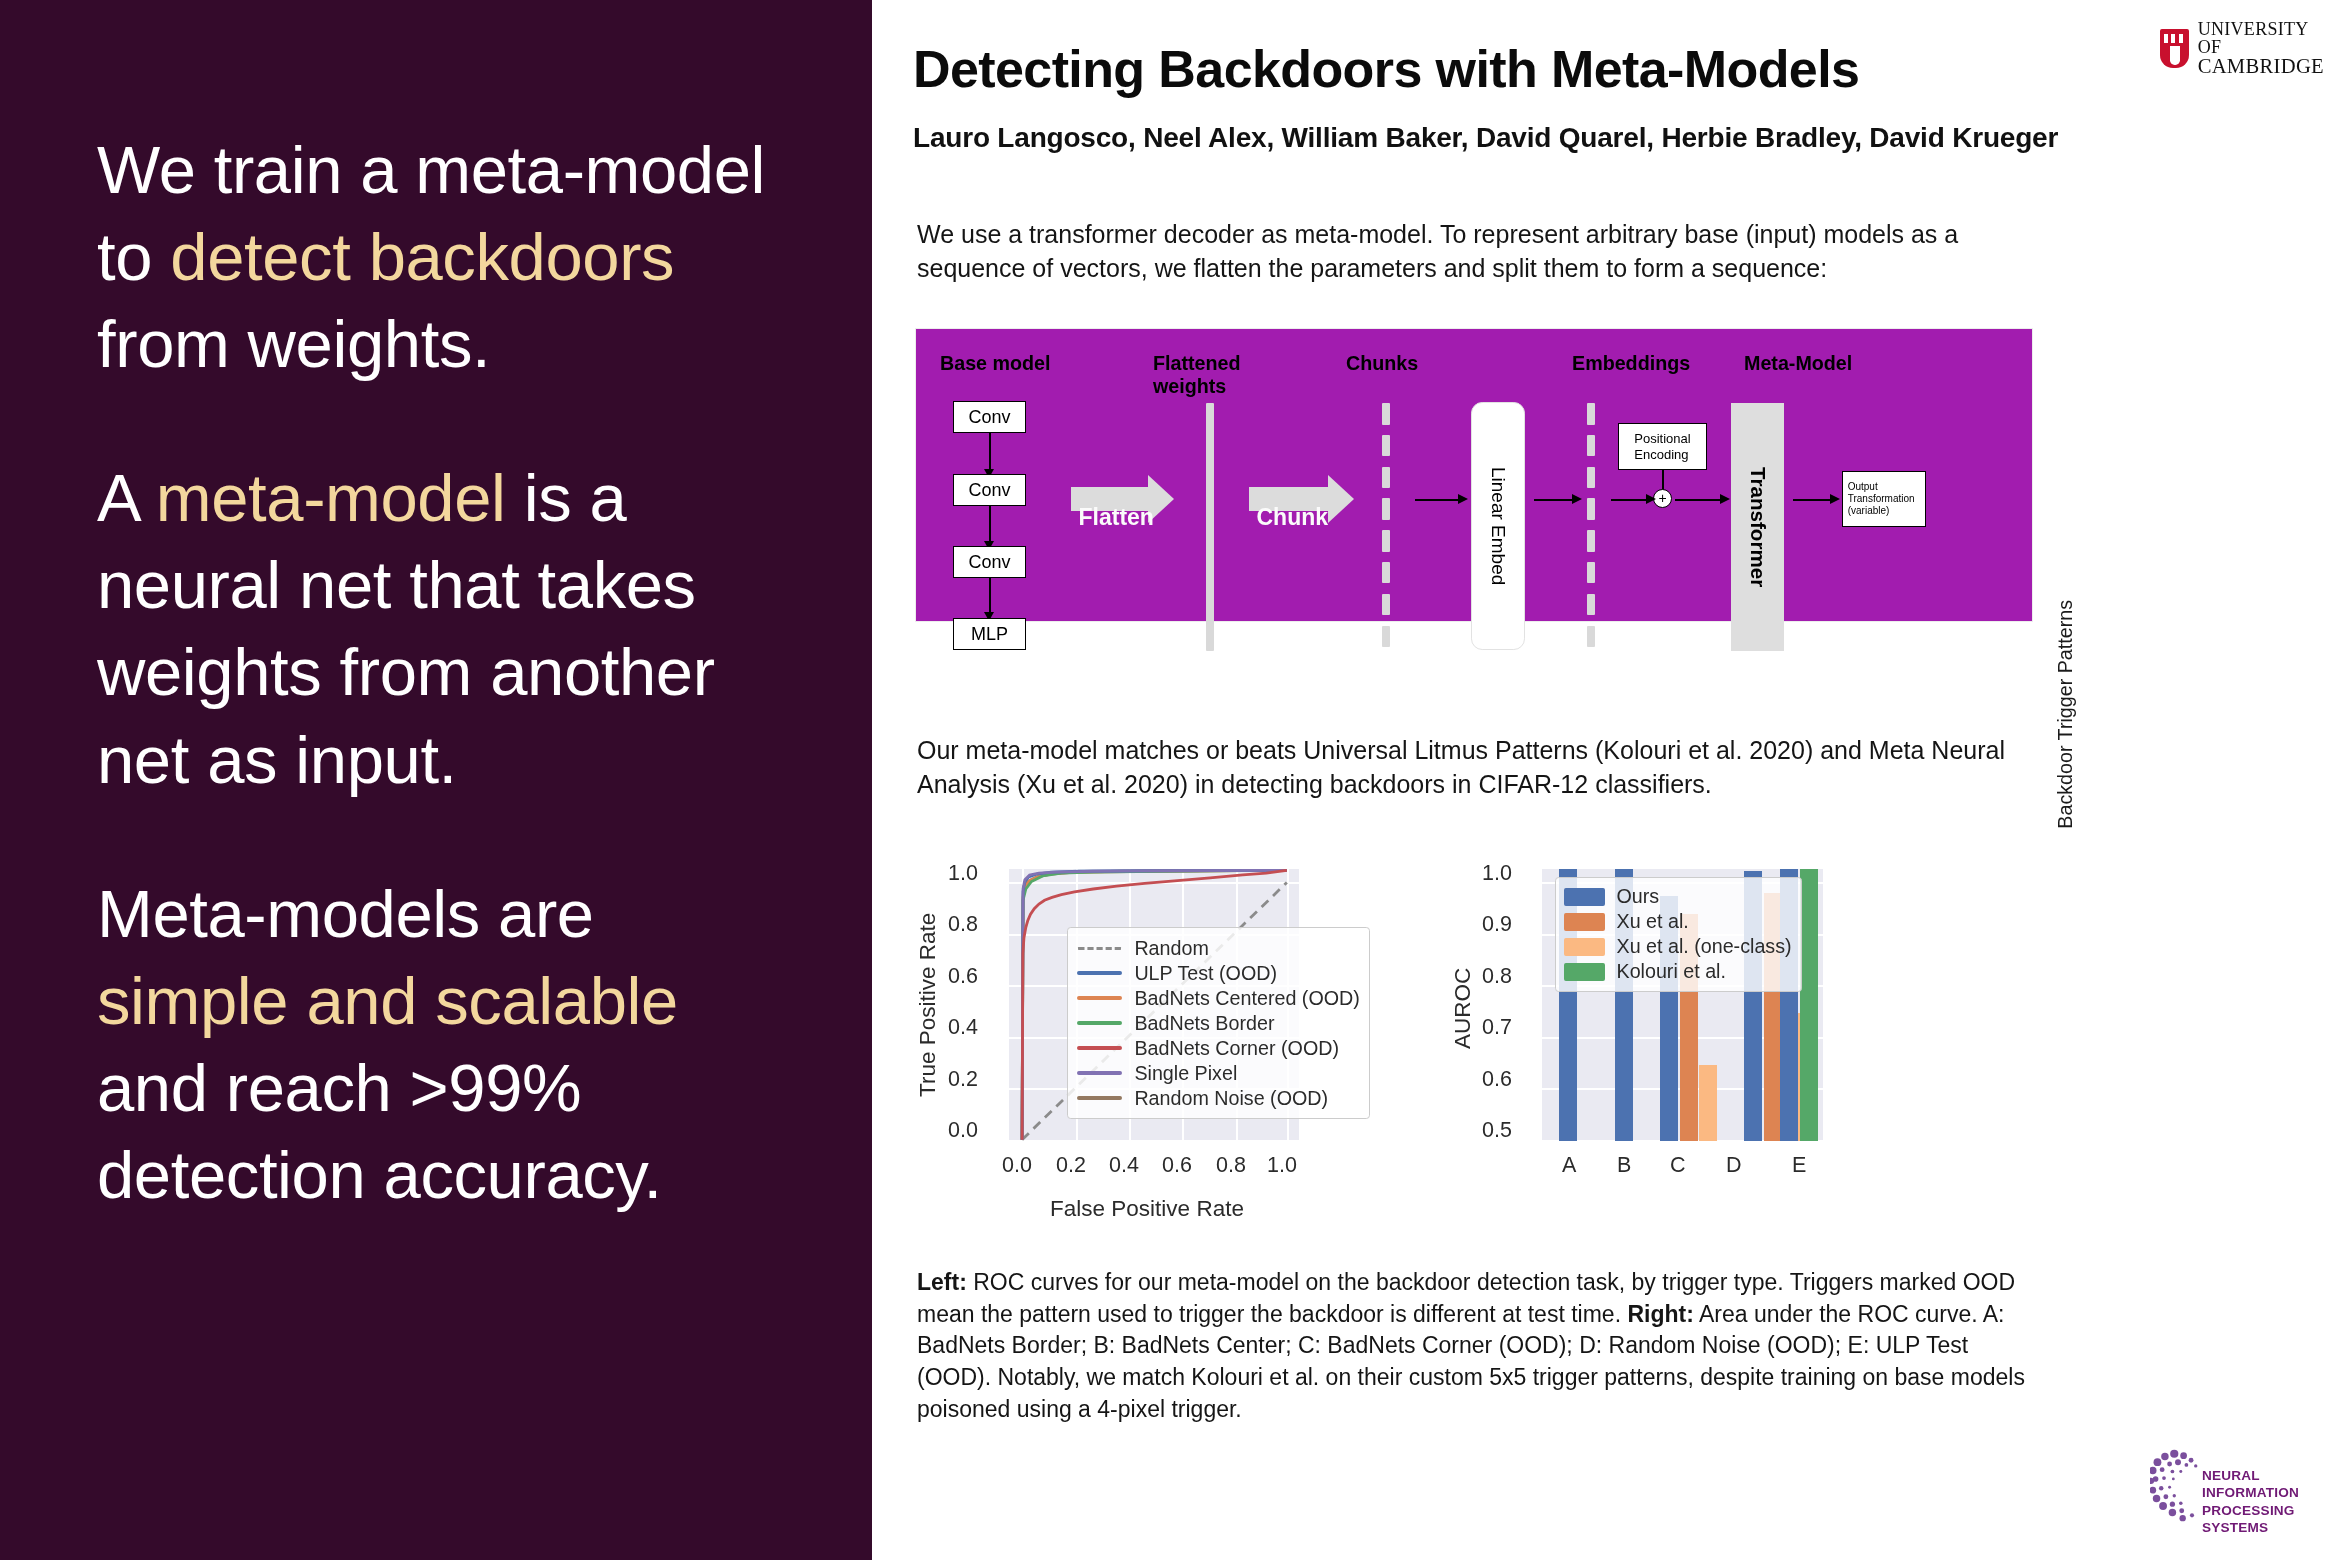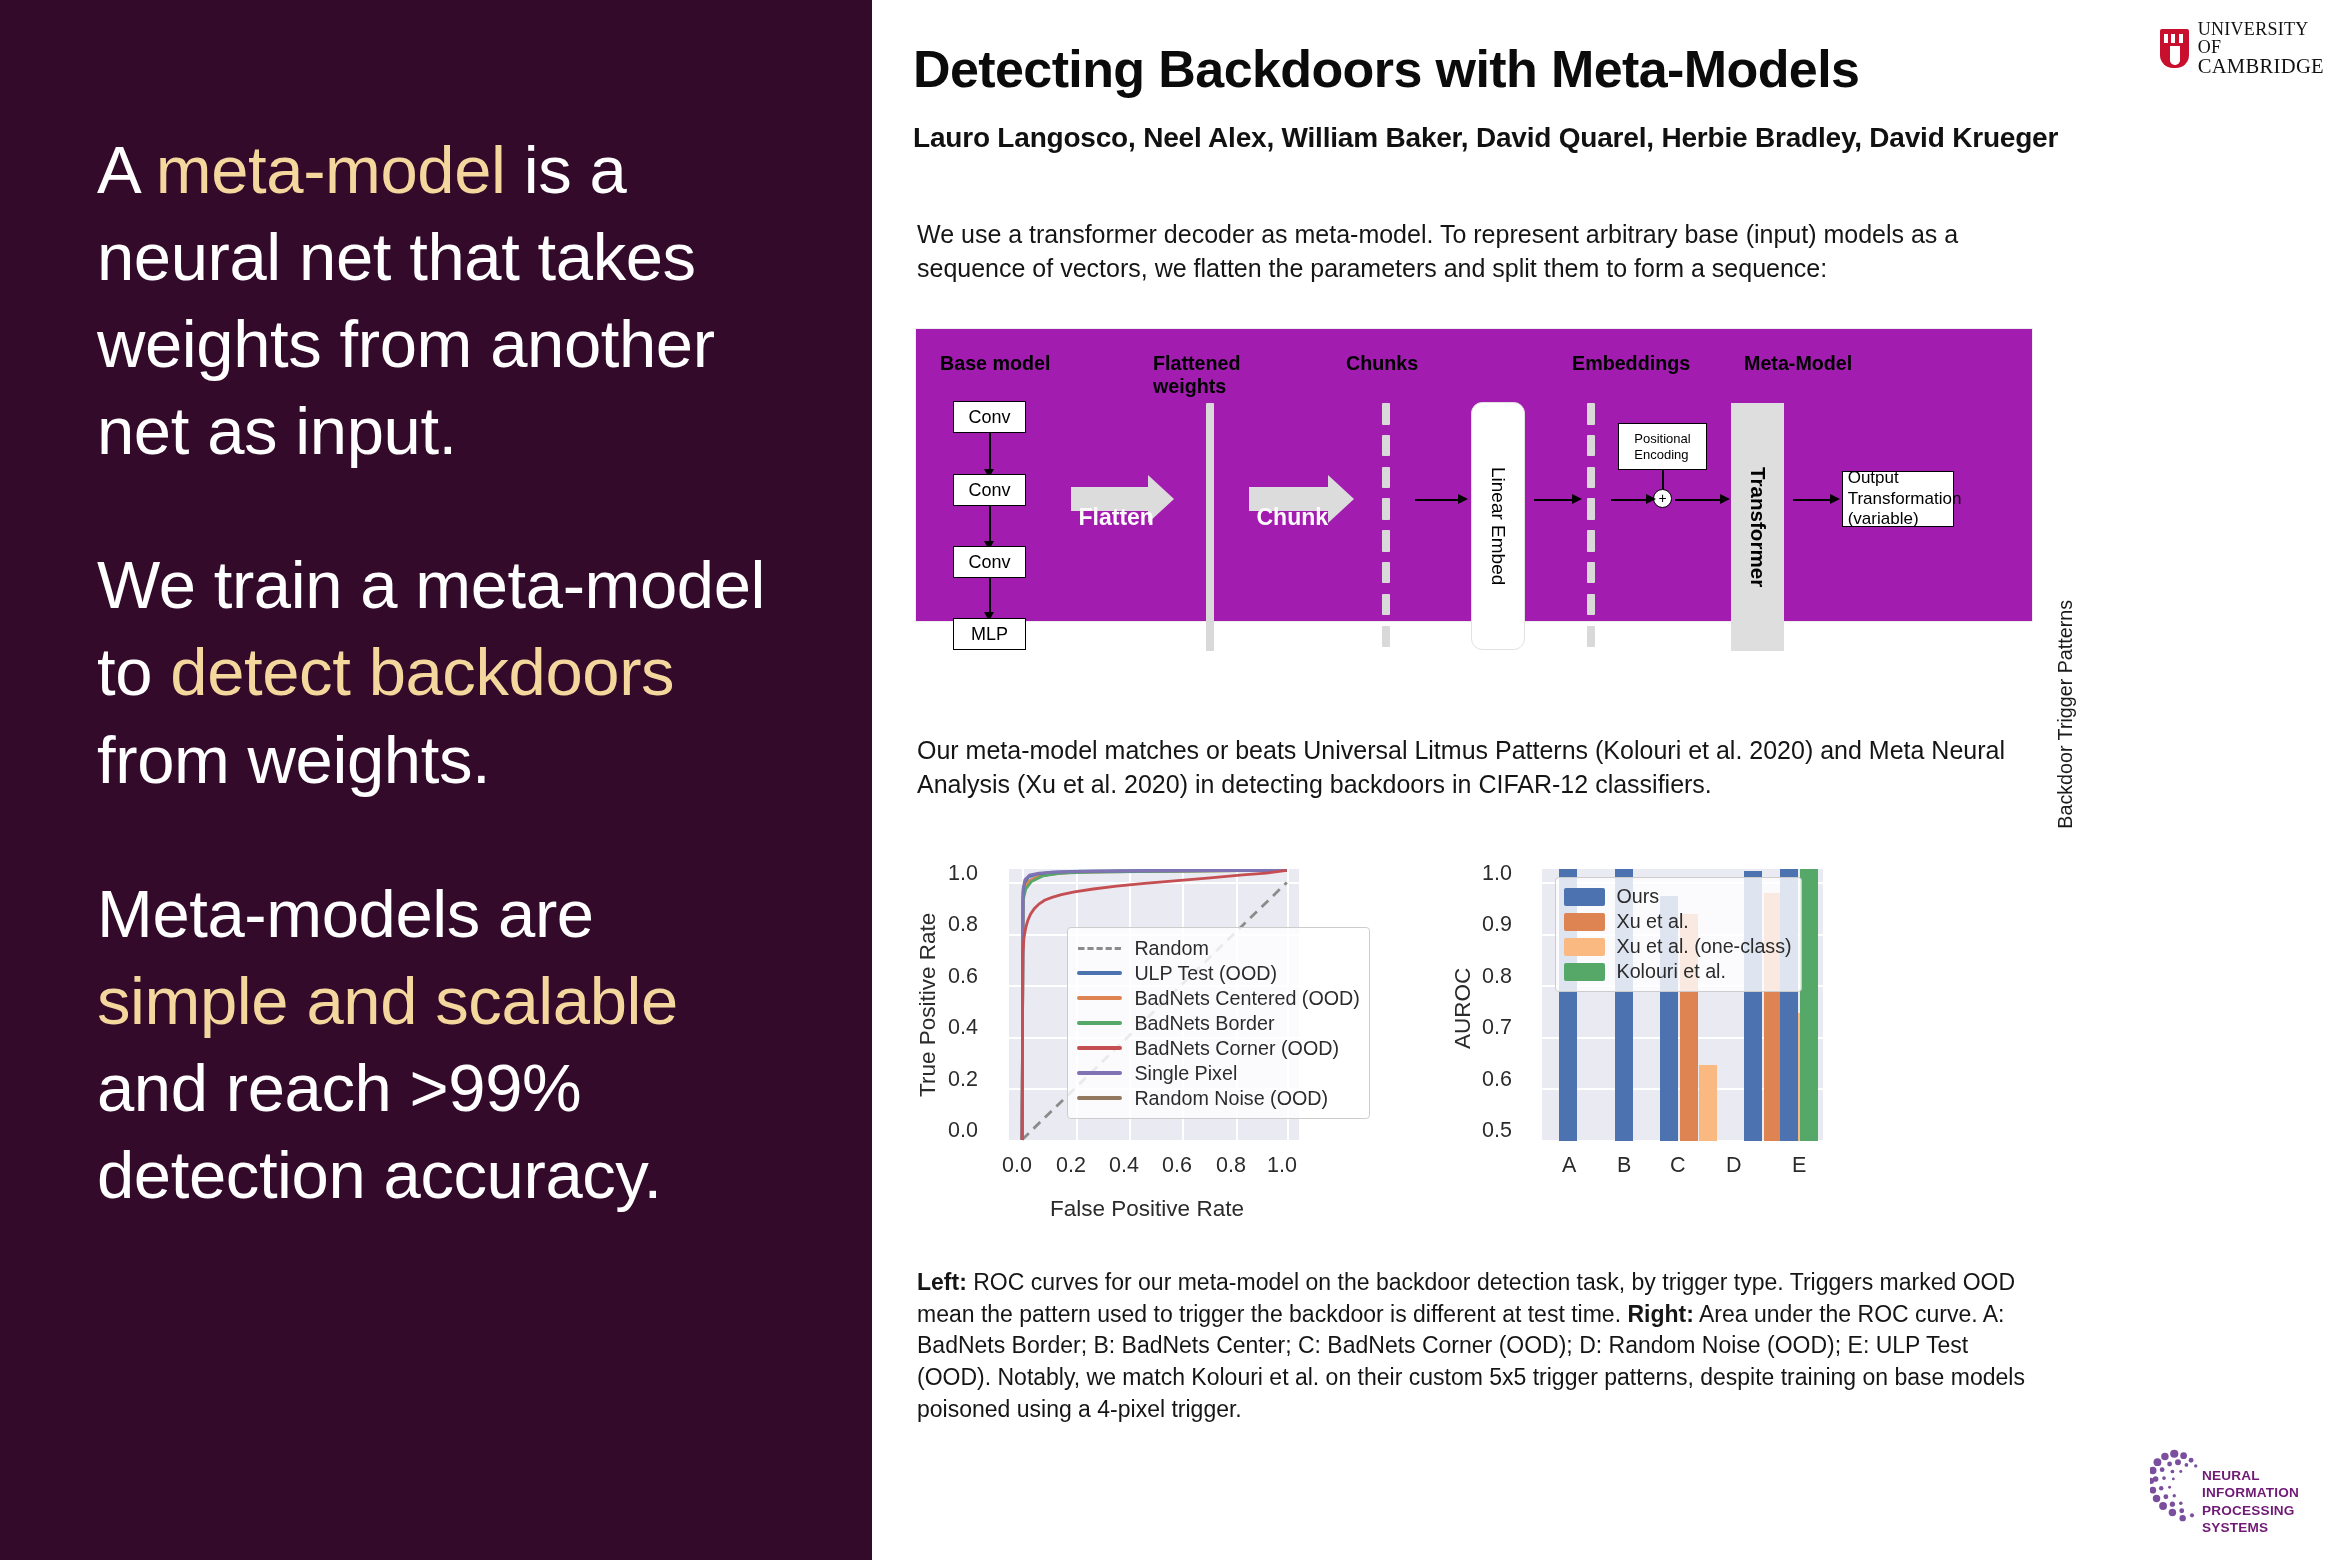--- a/index.html
+++ b/index.html
@@ -283,24 +283,24 @@
     line-height: 1.28;
     color: #701a75;
     letter-spacing: 0.2px;
   }
 </style>
 </head>
 <body>
 
 <div id="left-panel">
   <div class="tagline">
+    <span>We train a meta-model to </span><span class="hl">detect backdoors</span><span> from weights.</span>
+  </div>
+  <div class="tagline">
     <span>A </span><span class="hl">meta-model</span><span> is a neural net that takes weights from another net as input.</span>
-  </div>
-  <div class="tagline">
-    <span>We train a meta-model to </span><span class="hl">detect backdoors</span><span> from weights.</span>
   </div>
   <div class="tagline">
     <span>Meta-models are </span><span class="hl">simple and scalable</span><span> and reach &gt;99% detection accuracy.</span>
   </div>
 </div>
 
 <div id="main">
 
   <div id="poster-title">Detecting Backdoors with Meta-Models</div>
   <div id="poster-authors">Lauro Langosco, Neel Alex, William Baker, David Quarel, Herbie Bradley, David Krueger</div>
@@ -374,21 +374,21 @@
     <div class="plus-node" style="left:737px; top:160px;">+</div>
     <div class="h-arrow" style="left:695px; top:170px; width:36px;"></div>
     <div class="h-arrow" style="left:759px; top:170px; width:46px;"></div>
 
     <div id="transformer-bar" style="left:815px; top:74px; width:53px; height:248px;">
       <span>Transformer</span>
     </div>
 
     <div class="h-arrow" style="left:877px; top:170px; width:38px;"></div>
 
-    <div class="dg-box" style="left:926px; top:142px; width:112px; height:56px; font-size:17px; line-height:1.2; white-space:pre-line; padding:2.8px 4.7px; justify-content:flex-start; text-align:left;">Output
+    <div class="dg-box" style="left:926px; top:142px; width:84px; height:56px; font-size:10px; line-height:1.2; white-space:pre-line; padding:2.8px 4.7px; justify-content:flex-start; text-align:left;">Output
 Transformation
 (variable)</div>
   </div>
 
   <div class="body-par" id="par-2">Our meta-model matches or beats Universal Litmus Patterns (Kolouri et al. 2020) and Meta Neural Analysis (Xu et al. 2020) in detecting backdoors in CIFAR-12 classifiers.</div>
 
   <div id="roc-chart">
     <div class="ax-ylabel" style="left:0px; top:39px; height:215px;">True Positive Rate</div>
     <div class="ax-xlabel" style="left:82px; top:353px; width:300px;">False Positive Rate</div>
 

